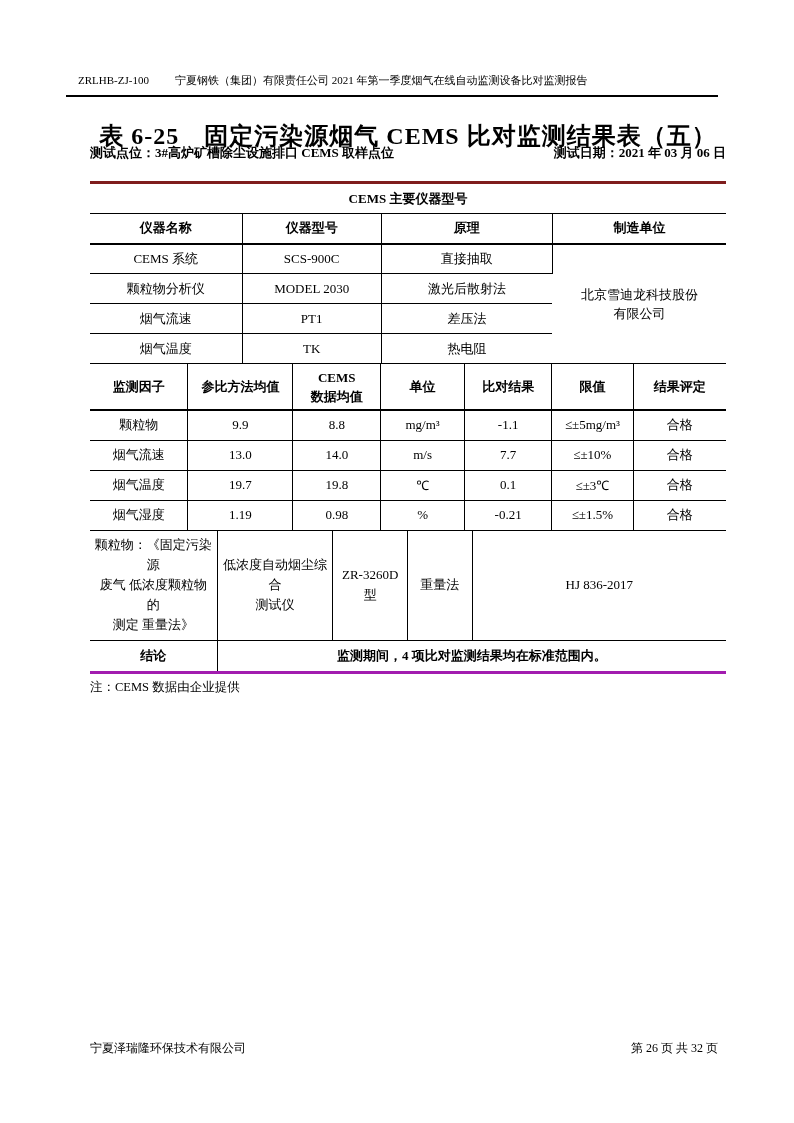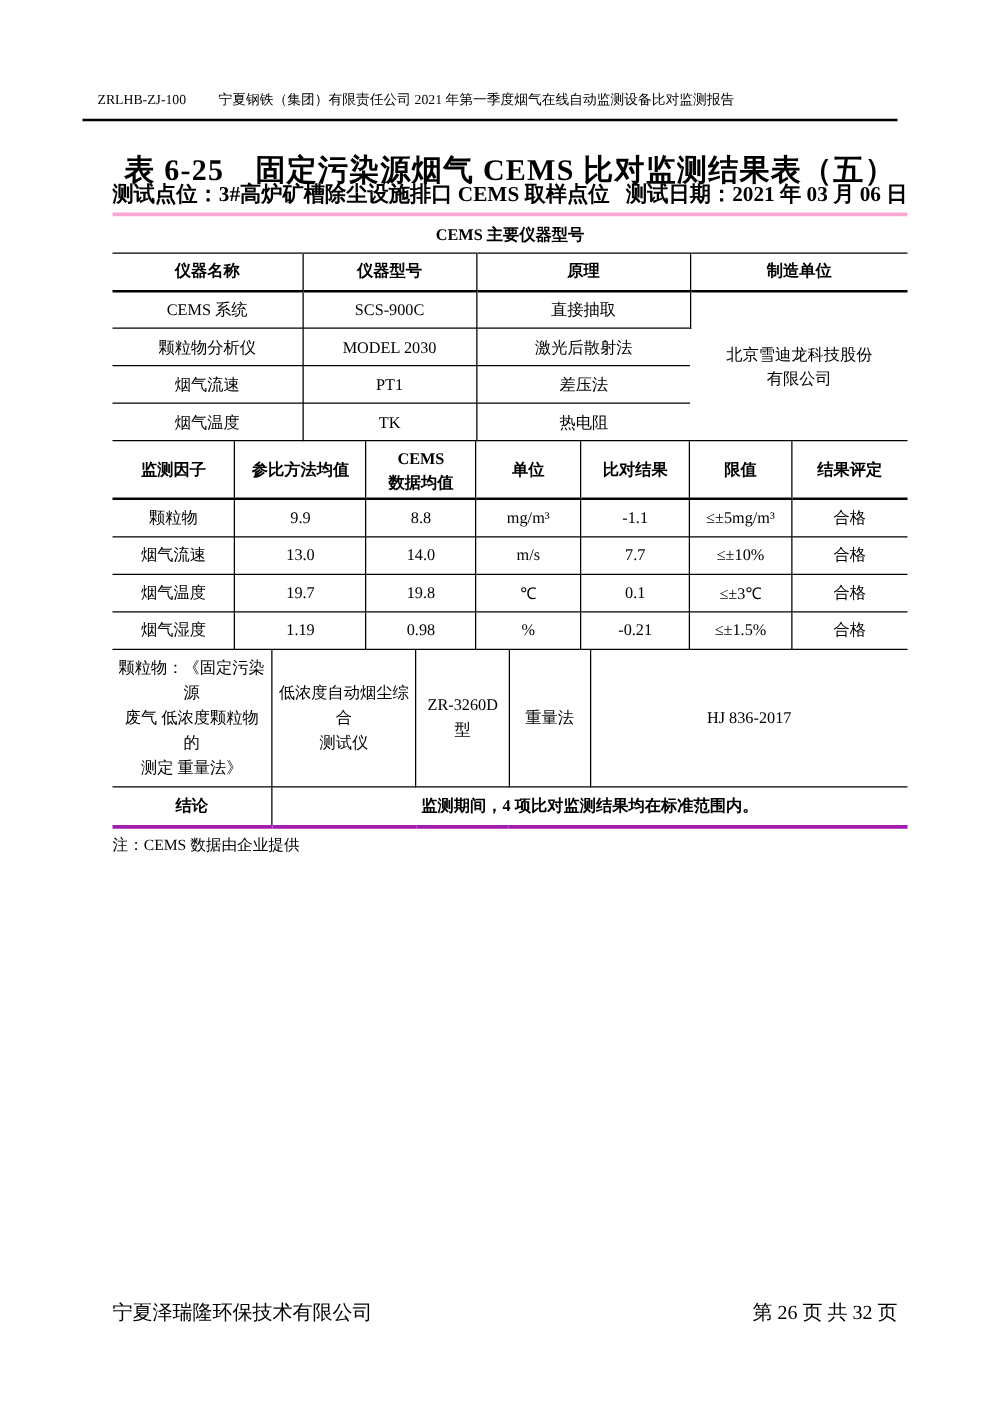--- a/index.html
+++ b/index.html
@@ -22,23 +22,23 @@
   .doc-title {
     position: absolute; top: 120px; left: 90px; width: 636px;
     text-align: center;
     font-size: 24px; font-weight: bold; letter-spacing: 1px;
   }
   
   .content { position: absolute; top: 144px; left: 90px; width: 636px; }
 
   .meta-row {
     display: flex; justify-content: space-between;
-    font-size: 17px; font-weight: bold;
-    padding-bottom: 3px;
-    border-bottom: 3px solid #f9a8d4;
+    font-size: 13px; font-weight: bold;
+    padding-bottom: 19px;
+    border-bottom: 3px solid #7f1d1d;
   }
   .section-title {
     height: 29px; line-height: 29px;
     text-align: center; font-size: 13px; font-weight: bold;
   }
 
   table.t {
     width: 100%;
     border-collapse: collapse;
     table-layout: fixed;
@@ -66,21 +66,21 @@
   }
   .pre { white-space: pre-line; line-height: 19px; }
   .method-cell { padding: 4px 6px; margin-top: 24px; }
 
   .note-line { margin-top: 5px; font-size: 12.5px; }
 
   
   .page-footer {
     position: absolute; top: 1040px; left: 90px; width: 628px;
     display: flex; justify-content: space-between;
-    font-size: 16px;
+    font-size: 12px;
   }
 </style>
 </head>
 <body>
 
 <div class="page-header">
   <span>ZRLHB-ZJ-100</span>
   <span>宁夏钢铁（集团）有限责任公司 2021 年第一季度烟气在线自动监测设备比对监测报告</span>
 </div>
 

